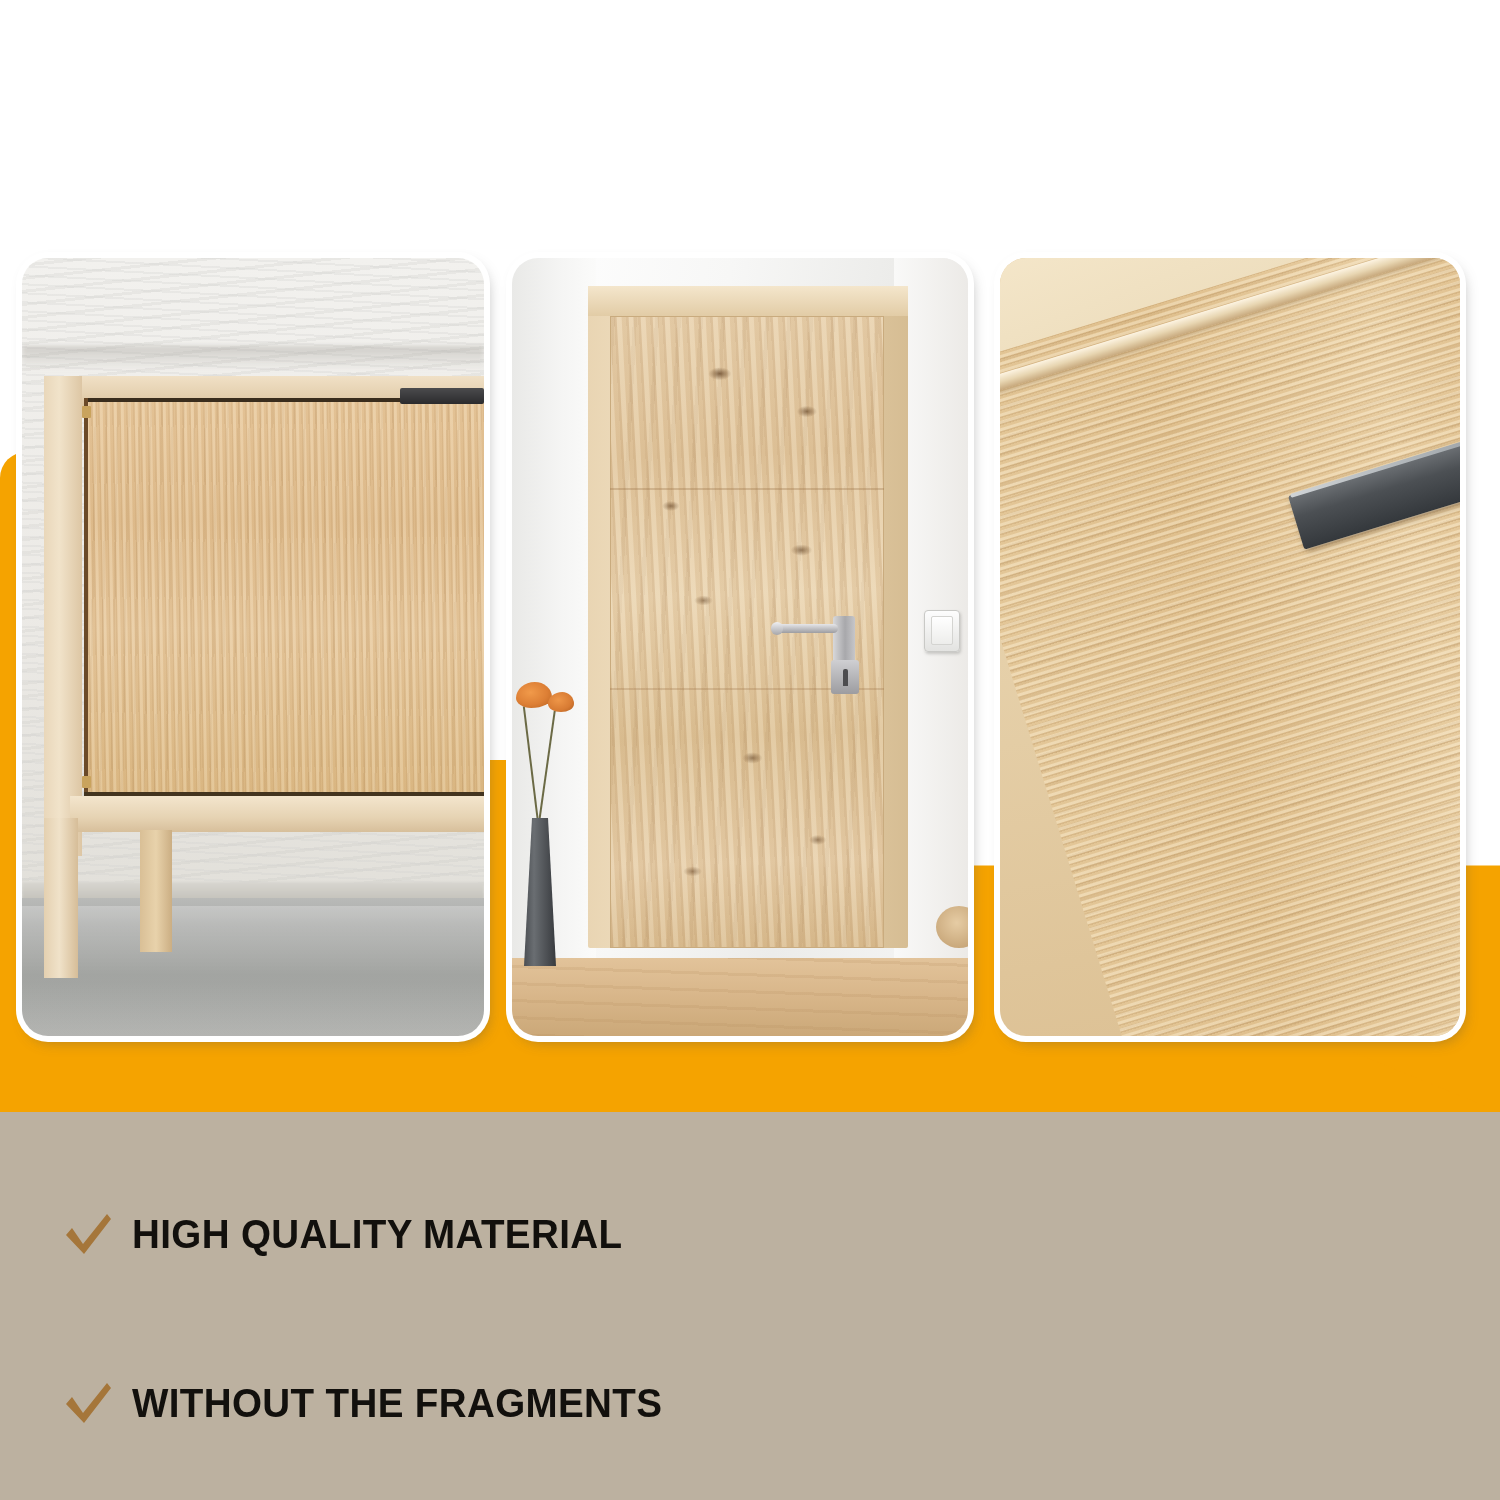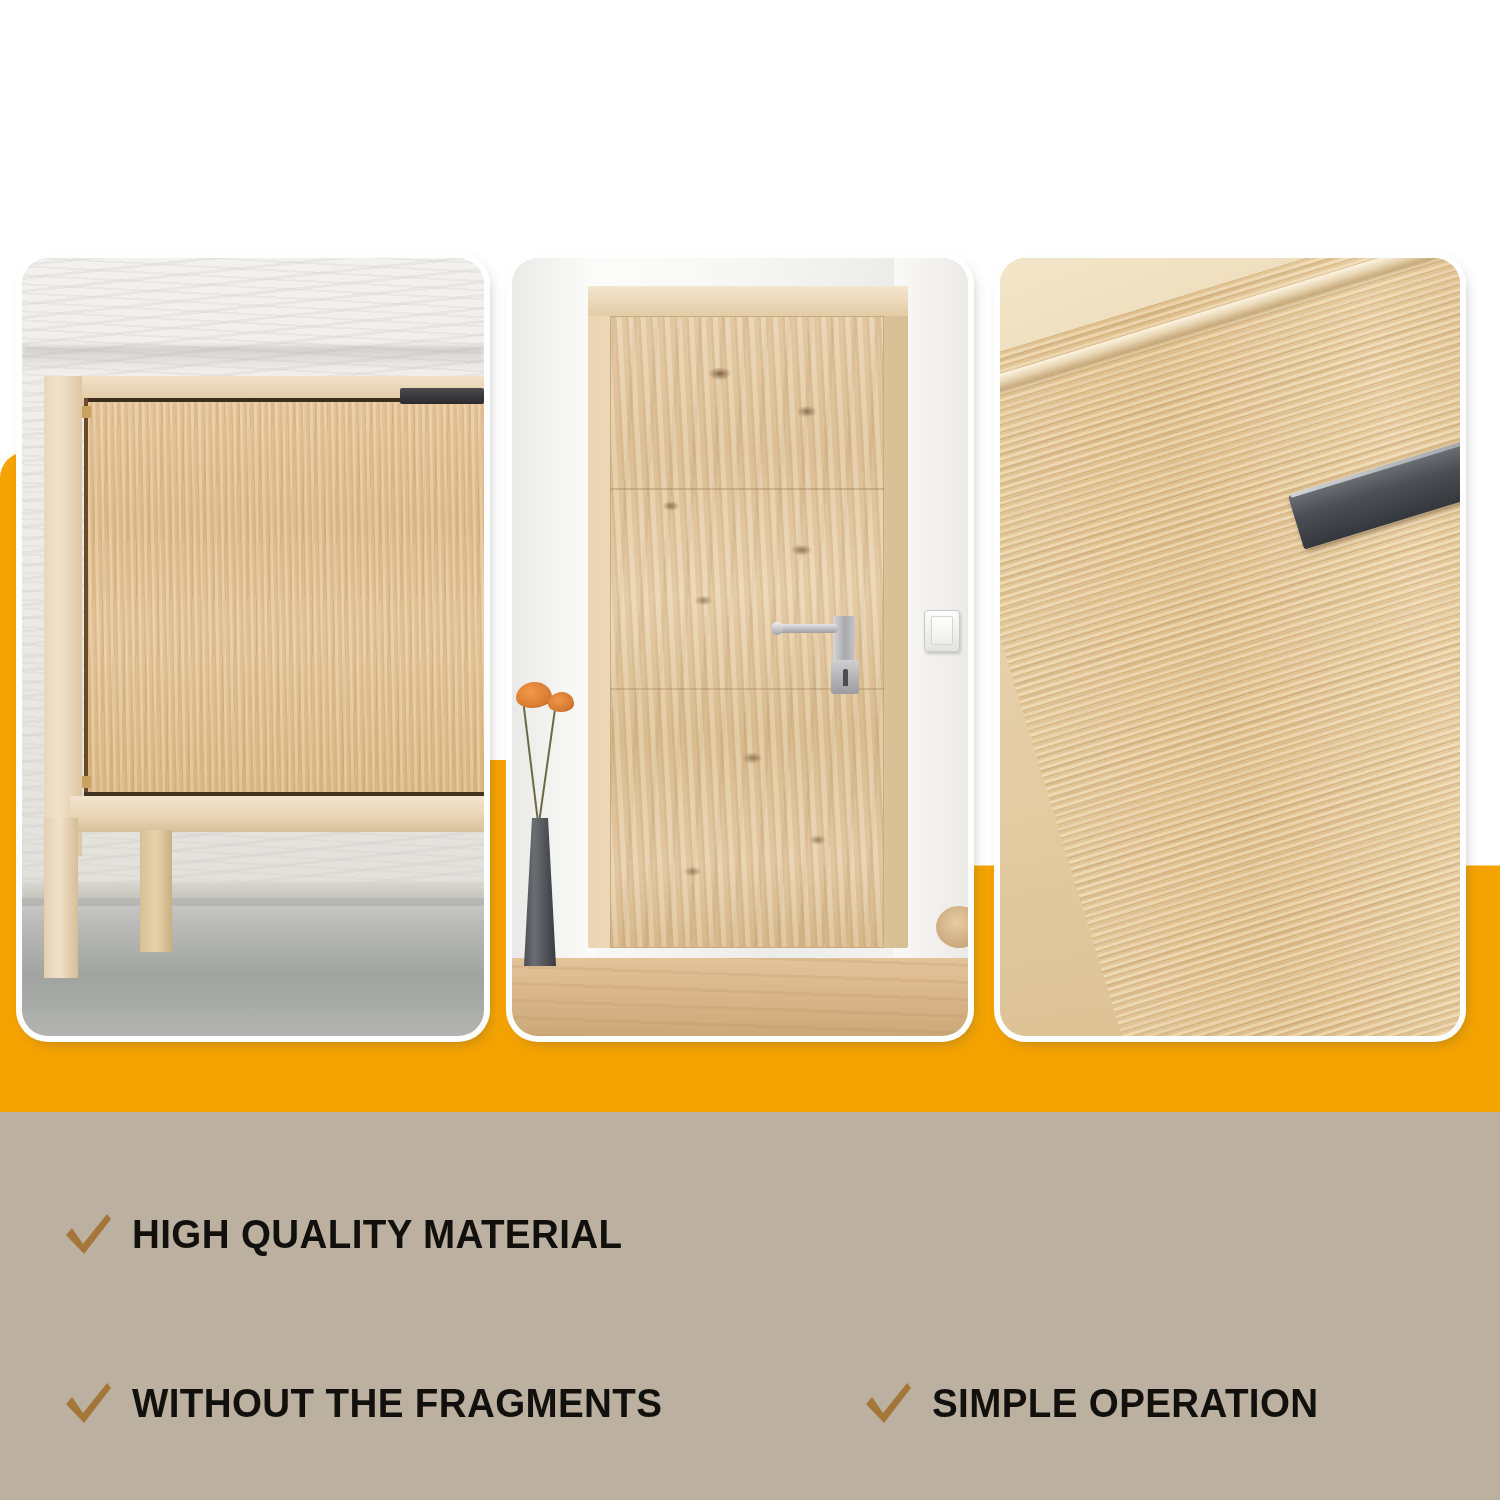--- a/index.html
+++ b/index.html
@@ -590,25 +590,17 @@
 
       <div class="feature f-r2 f-c1">
         <span class="check">
           <svg width="52" height="52" viewBox="0 0 52 52" aria-hidden="true">
             <path d="M4 27 L10 20 L21 36 L45 6 L49 11 L22 46 Z" fill="#a5763a"></path>
           </svg>
         </span>
         <span class="feature-label">WITHOUT THE FRAGMENTS</span>
       </div>
 
-      <div class="feature f-r2 f-c2">
-        <span class="check">
-          <svg width="52" height="52" viewBox="0 0 52 52" aria-hidden="true">
-            <path d="M4 27 L10 20 L21 36 L45 6 L49 11 L22 46 Z" fill="#a5763a"></path>
-          </svg>
-        </span>
-        <span class="feature-label">SIMPLE OPERATION</span>
-      </div>
 
     </div>
   </div>
 
 </div>
 
 </body></html>

